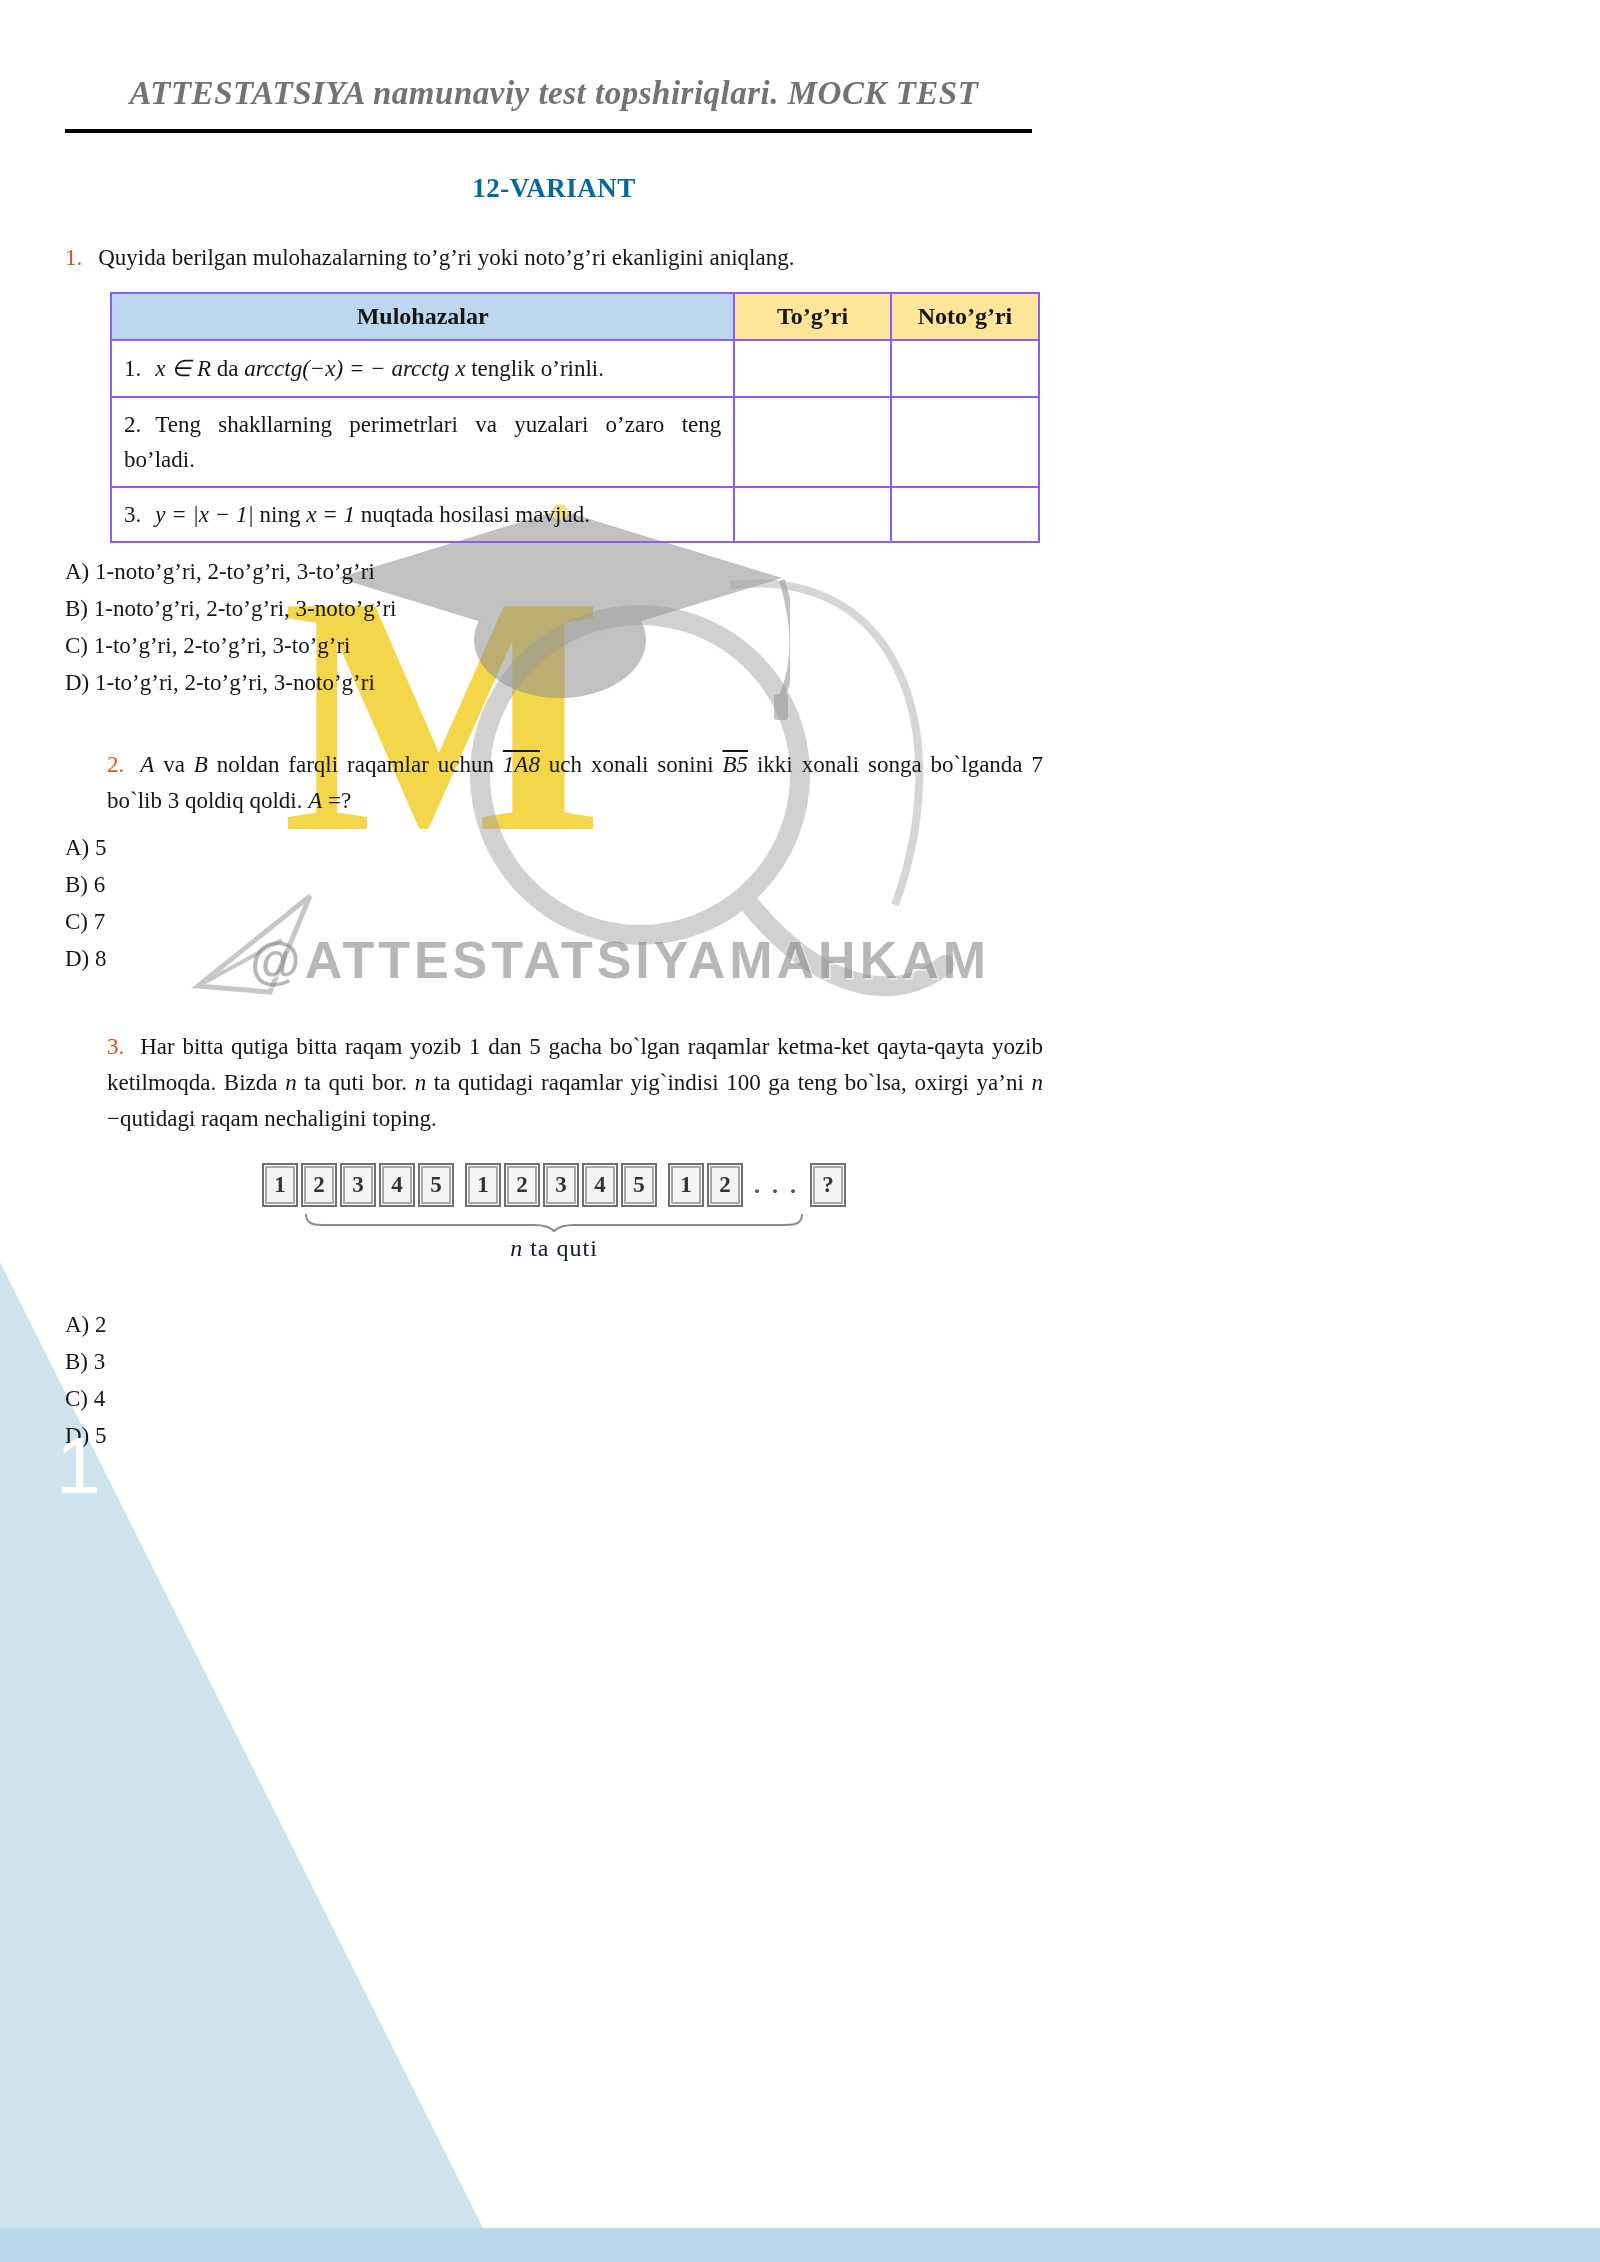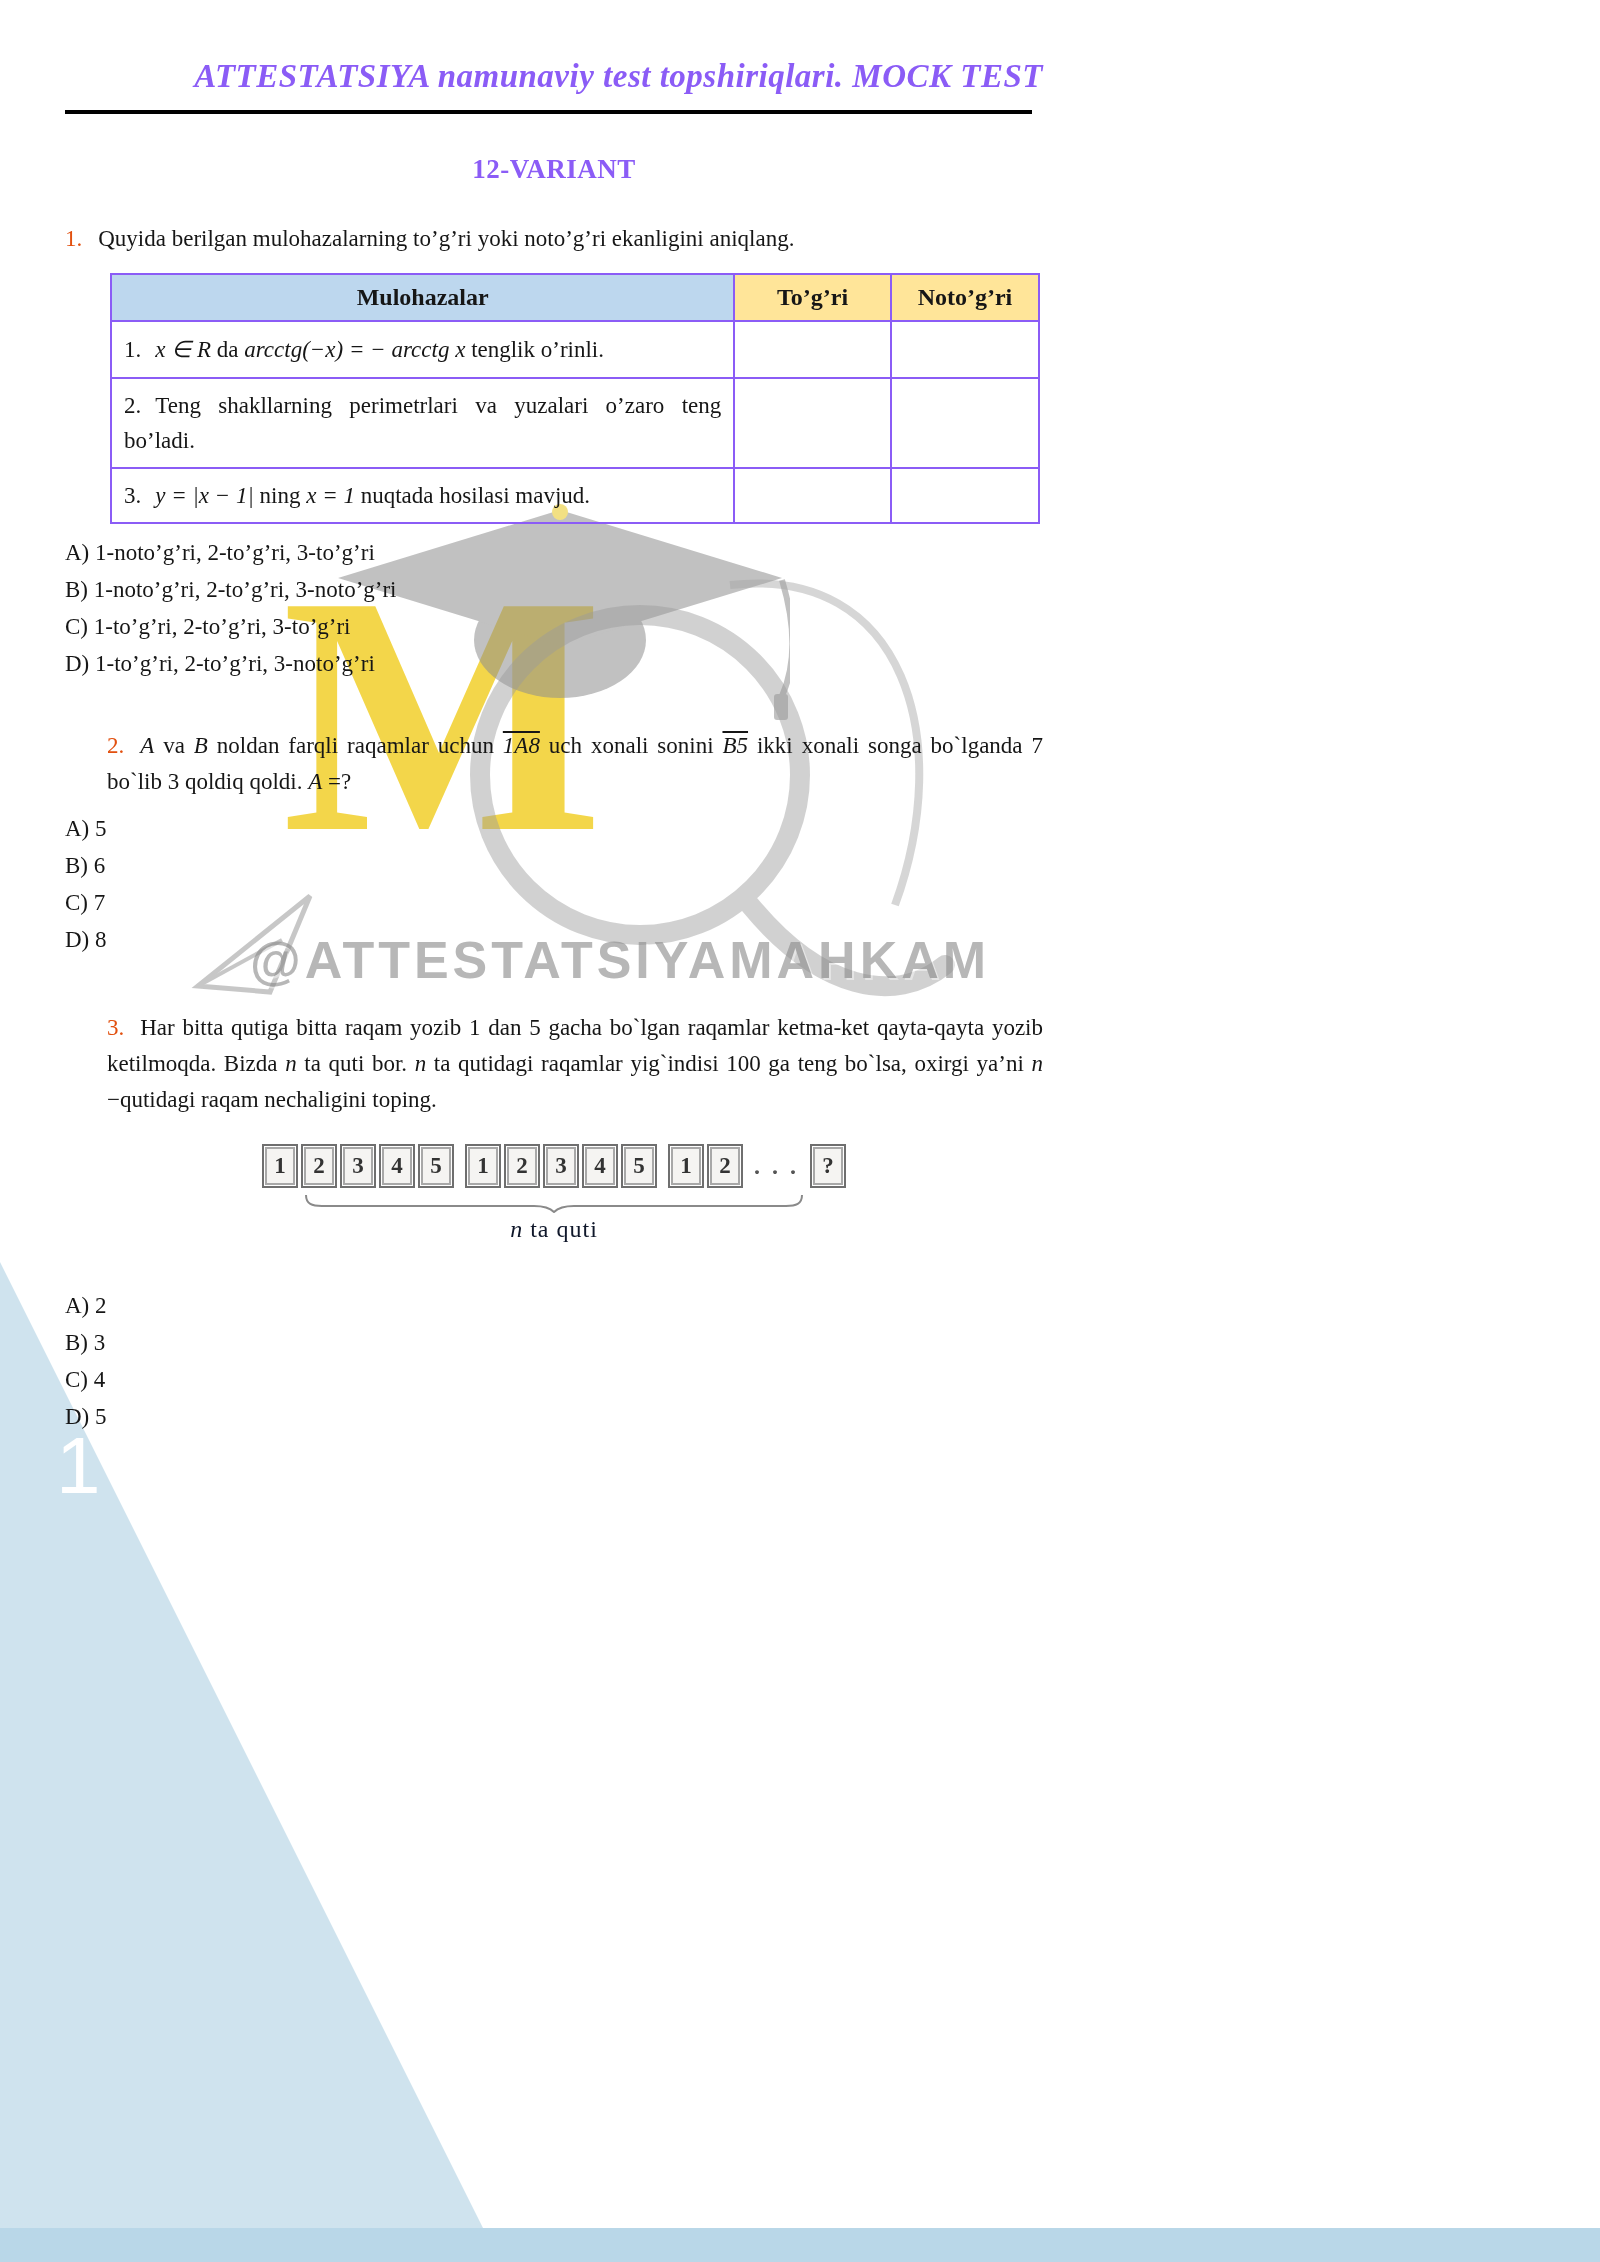--- a/index.html
+++ b/index.html
@@ -5,23 +5,23 @@
   html,body{margin:0;padding:0;}
   body{
     width:1600px;height:2262px;position:relative;overflow:hidden;background:#ffffff;
     font-family:"Liberation Serif",serif;font-size:23px;color:#161616;
   }
   p{margin:0;}
   .content{position:relative;z-index:2;width:978px;margin-left:65px;}
 
   
   .header{padding-top:58px;text-align:center;}
-  .header h1{margin:0;font-size:33px;font-style:italic;font-weight:bold;color:#8b5cf6;letter-spacing:.5px;text-align:right;}
+  .header h1{margin:17px;font-size:33px;font-style:italic;font-weight:bold;color:#737373;letter-spacing:.5px;}
   .rule{border-bottom:4px solid #000;margin-top:15px;width:967px;}
-  .variant{margin-top:40px;text-align:center;font-weight:bold;font-size:27px;color:#8b5cf6;letter-spacing:.5px;}
+  .variant{margin-top:40px;text-align:center;font-weight:bold;font-size:27px;color:#0369a1;letter-spacing:.5px;}
 
   
   .qline{margin-top:36px;line-height:36px;}
   .qpara{line-height:36px;text-align:justify;margin-left:42px;}
   .qnum{color:#e2500f;margin-right:16px;}
   .math{font-style:italic;}
   .ov{font-style:italic;text-decoration:overline;}
   #q2{margin-top:46px;}
   #q3{margin-top:52px;}
   .opts{margin-top:10px;}

